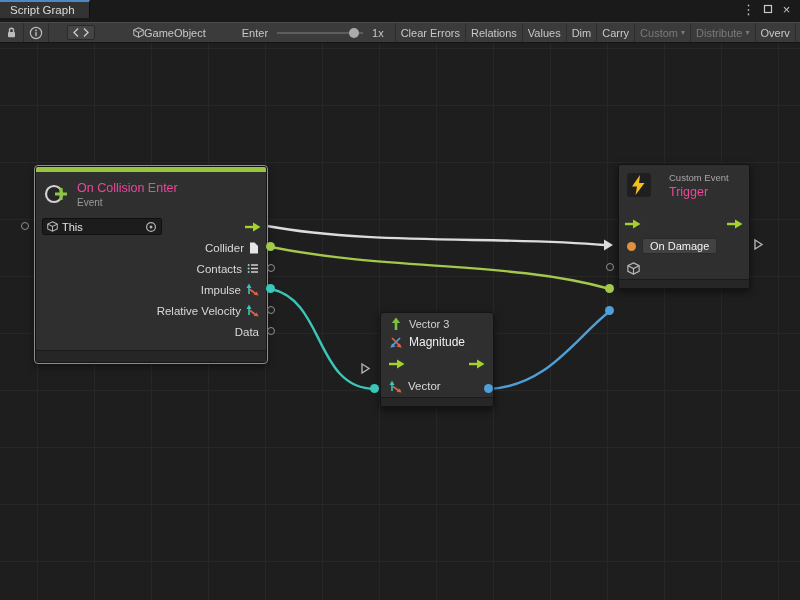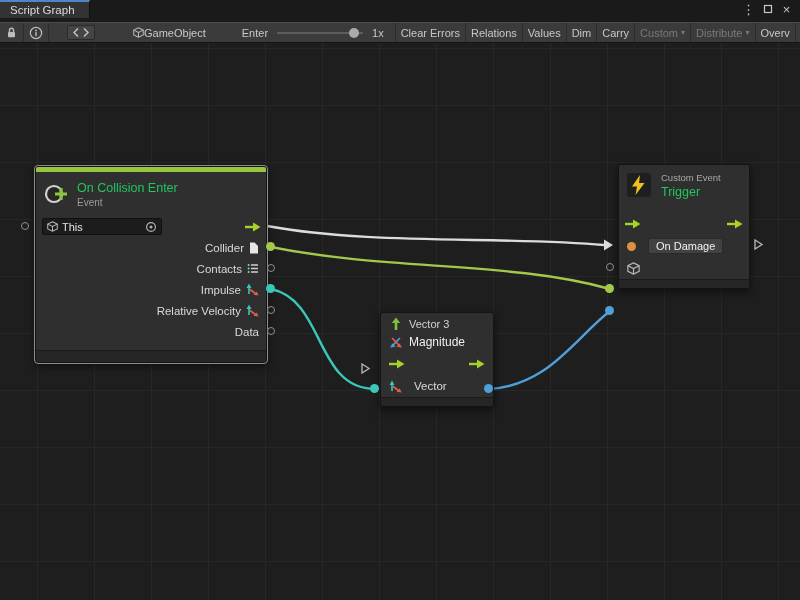--- a/index.html
+++ b/index.html
@@ -32,28 +32,28 @@
             background-image:linear-gradient(to right,#272727 1px,transparent 1px),linear-gradient(to bottom,#272727 1px,transparent 1px);
             background-size:57px 57px; background-position:37px 5px; }
   .wires { position:absolute; top:0; left:0; z-index:1; pointer-events:none; }
 
   
   .node { position:absolute; z-index:2; background:#2f2f2f; border:1px solid #141414; border-radius:3px;
           box-shadow:0 3px 9px rgba(0,0,0,.55); color:#d6d6d6; font-size:11.5px; }
   .node.selected { outline:1px solid #8c8c8c; }
   .accent { height:5px; background:#97C53F; border-radius:2px 2px 0 0; }
   .nhead { display:flex; align-items:center; gap:7px; padding:0 8px; height:44px; }
-  .nhead3 { display:flex; align-items:center; gap:10px; padding:0 8px; height:40px; }
-  .ntitle { font-size:12.5px; color:#22c55e; }
+  .nhead3 { display:flex; align-items:center; gap:18px; padding:0 8px; height:40px; }
+  .ntitle { font-size:12.5px; color:#ec4899; }
   .nsub { font-size:10px; color:#9a9a9a; margin-top:2px; }
   .nkind { font-size:9.5px; color:#a8a8a8; margin-bottom:2px; }
   .nbody { padding-bottom:6px; }
   .prow { position:relative; height:21px; display:flex; align-items:center; padding:0 6px; }
   .prow.outrow { justify-content:flex-end; gap:5px; padding-right:7px; }
-  .prow22 { position:relative; height:22px; display:flex; align-items:center; padding:0 8px; gap:12px; }
+  .prow22 { position:relative; height:22px; display:flex; align-items:center; padding:0 8px; gap:6px; }
   .plabel { color:#d9d9d9; }
   .nfoot { height:12px; background:#262626; border-top:1px solid #1b1b1b; border-radius:0 0 3px 3px; margin-top:2px; }
   .nfoot.small { height:9px; margin-top:0; }
   .objfield { display:flex; align-items:center; gap:4px; width:120px; height:17px; padding:0 4px; background:#1c1c1c;
               border:1px solid #101010; border-radius:2px; font-size:11px; color:#e2e2e2; }
   .objfield .pick { margin-left:auto; display:flex; }
   .flow-abs { position:absolute; right:5px; top:50%; transform:translateY(-50%); display:flex; }
   .argrow { height:22px; display:flex; align-items:center; justify-content:space-between; padding:0 8px; }
   .argbox { min-width:17px; height:15px; padding:0 3px; display:flex; align-items:center; justify-content:center;
             background:#1c1c1c; border:1px solid #101010; border-radius:2px; font-size:10.5px; color:#e0e0e0; }

